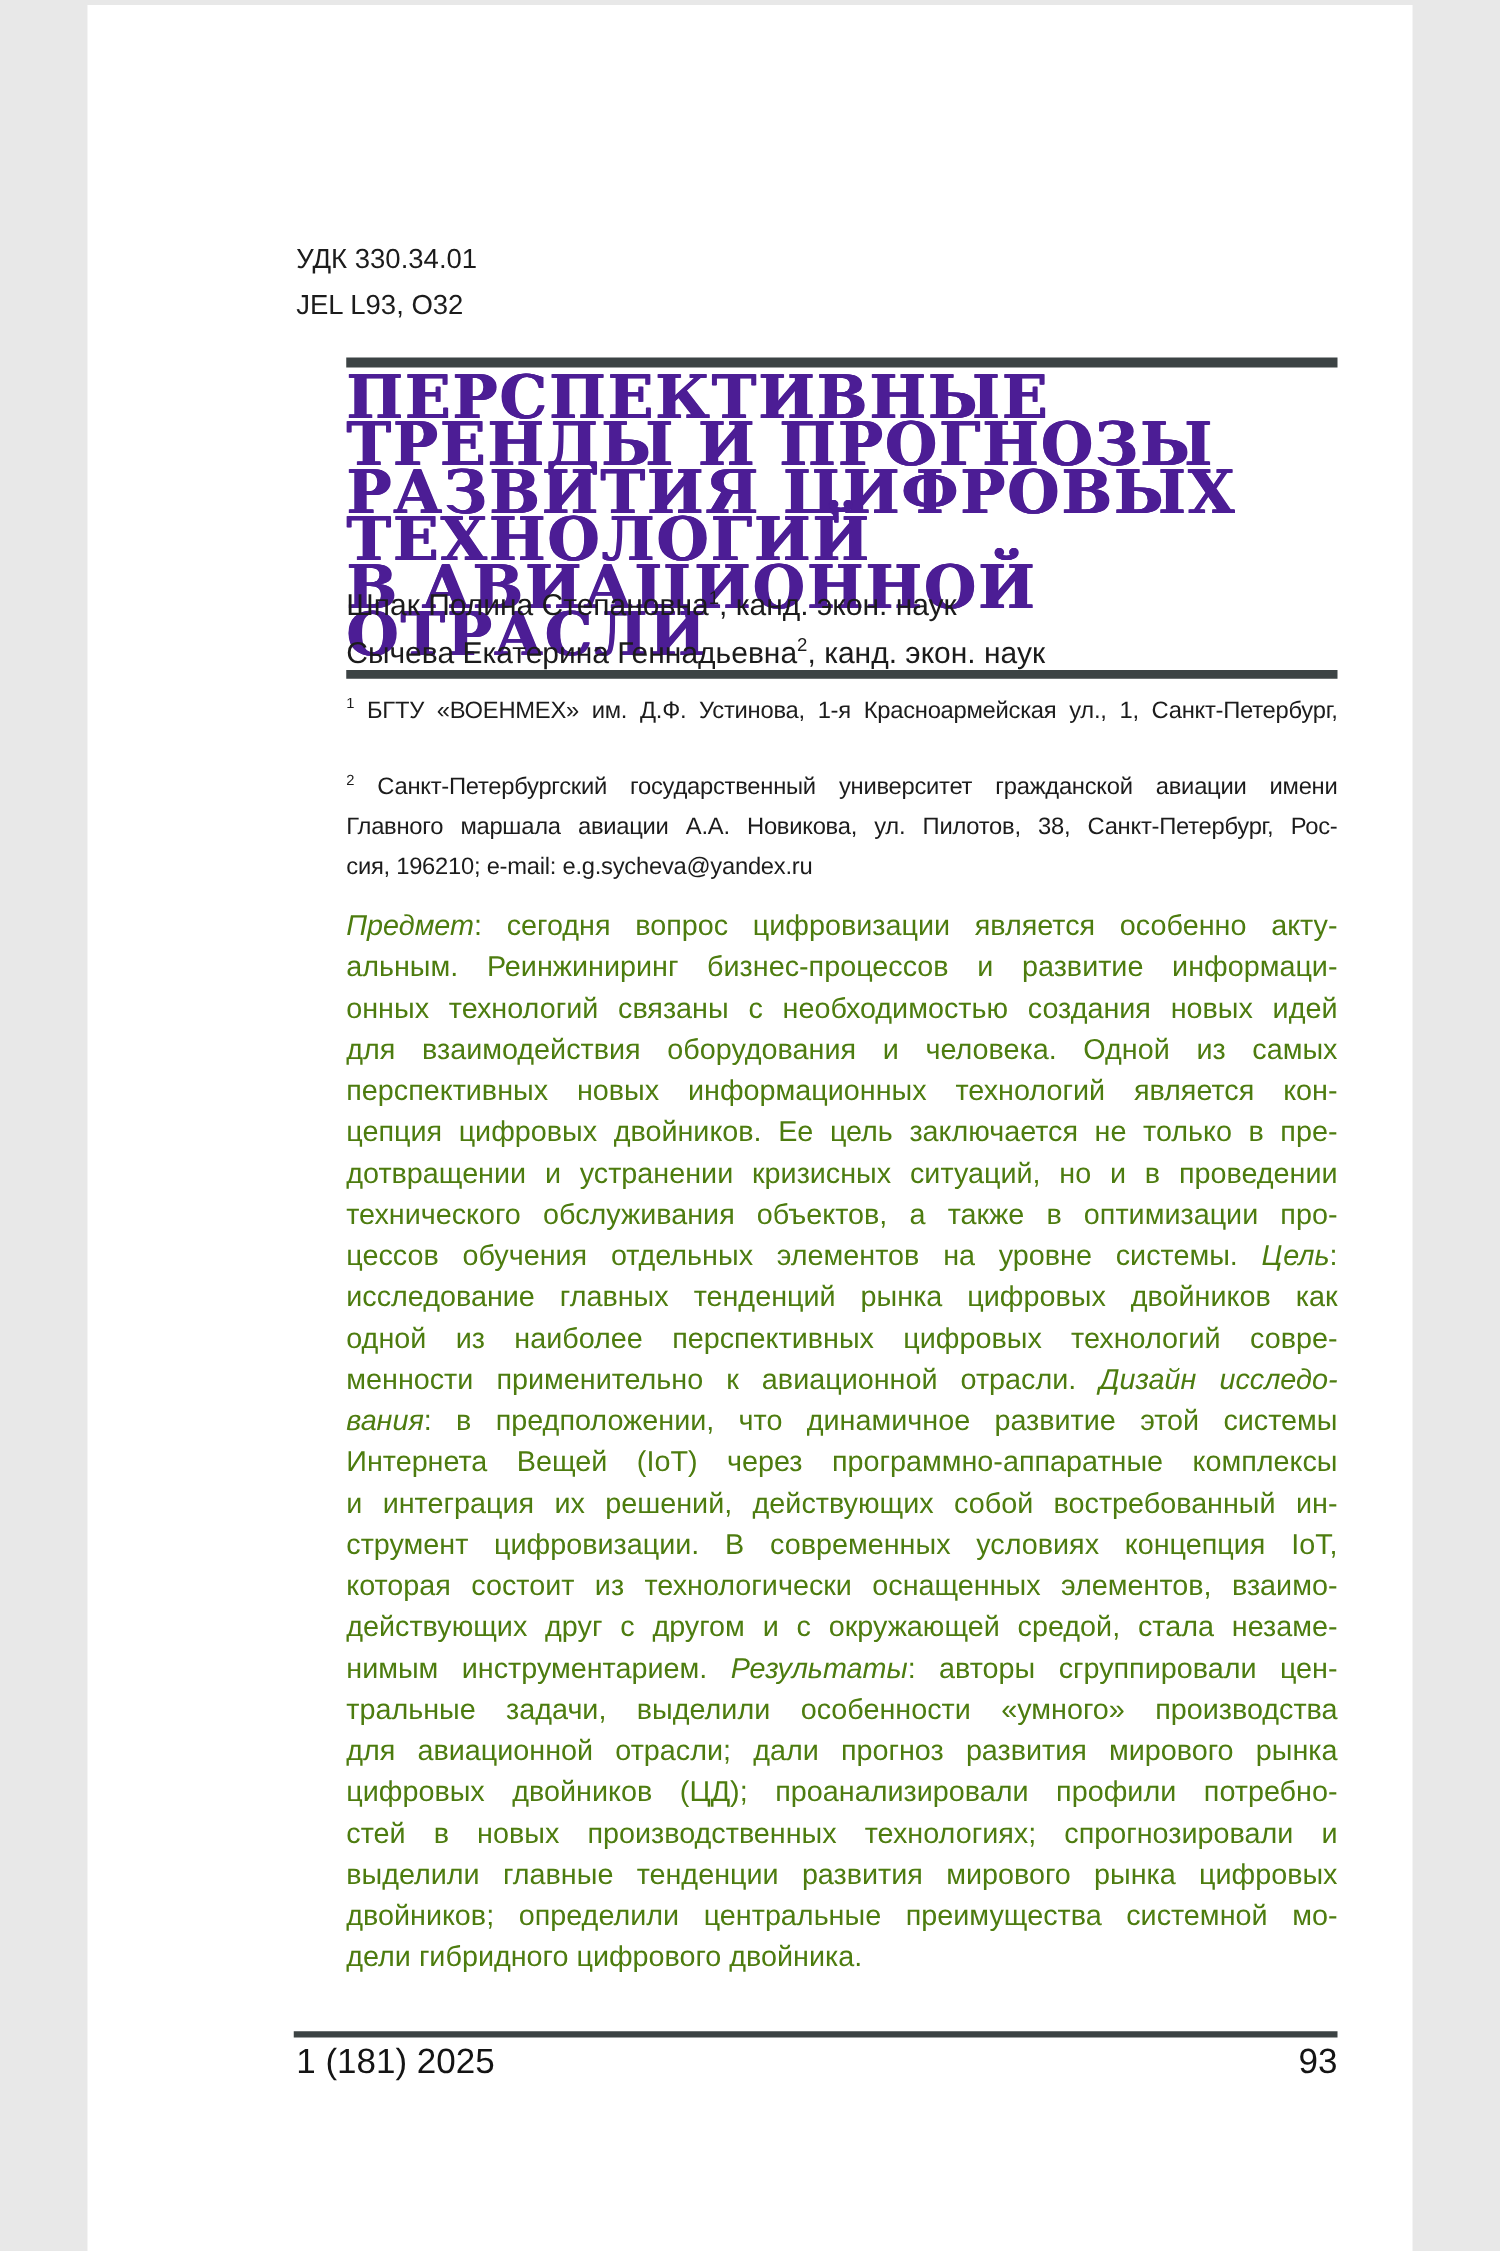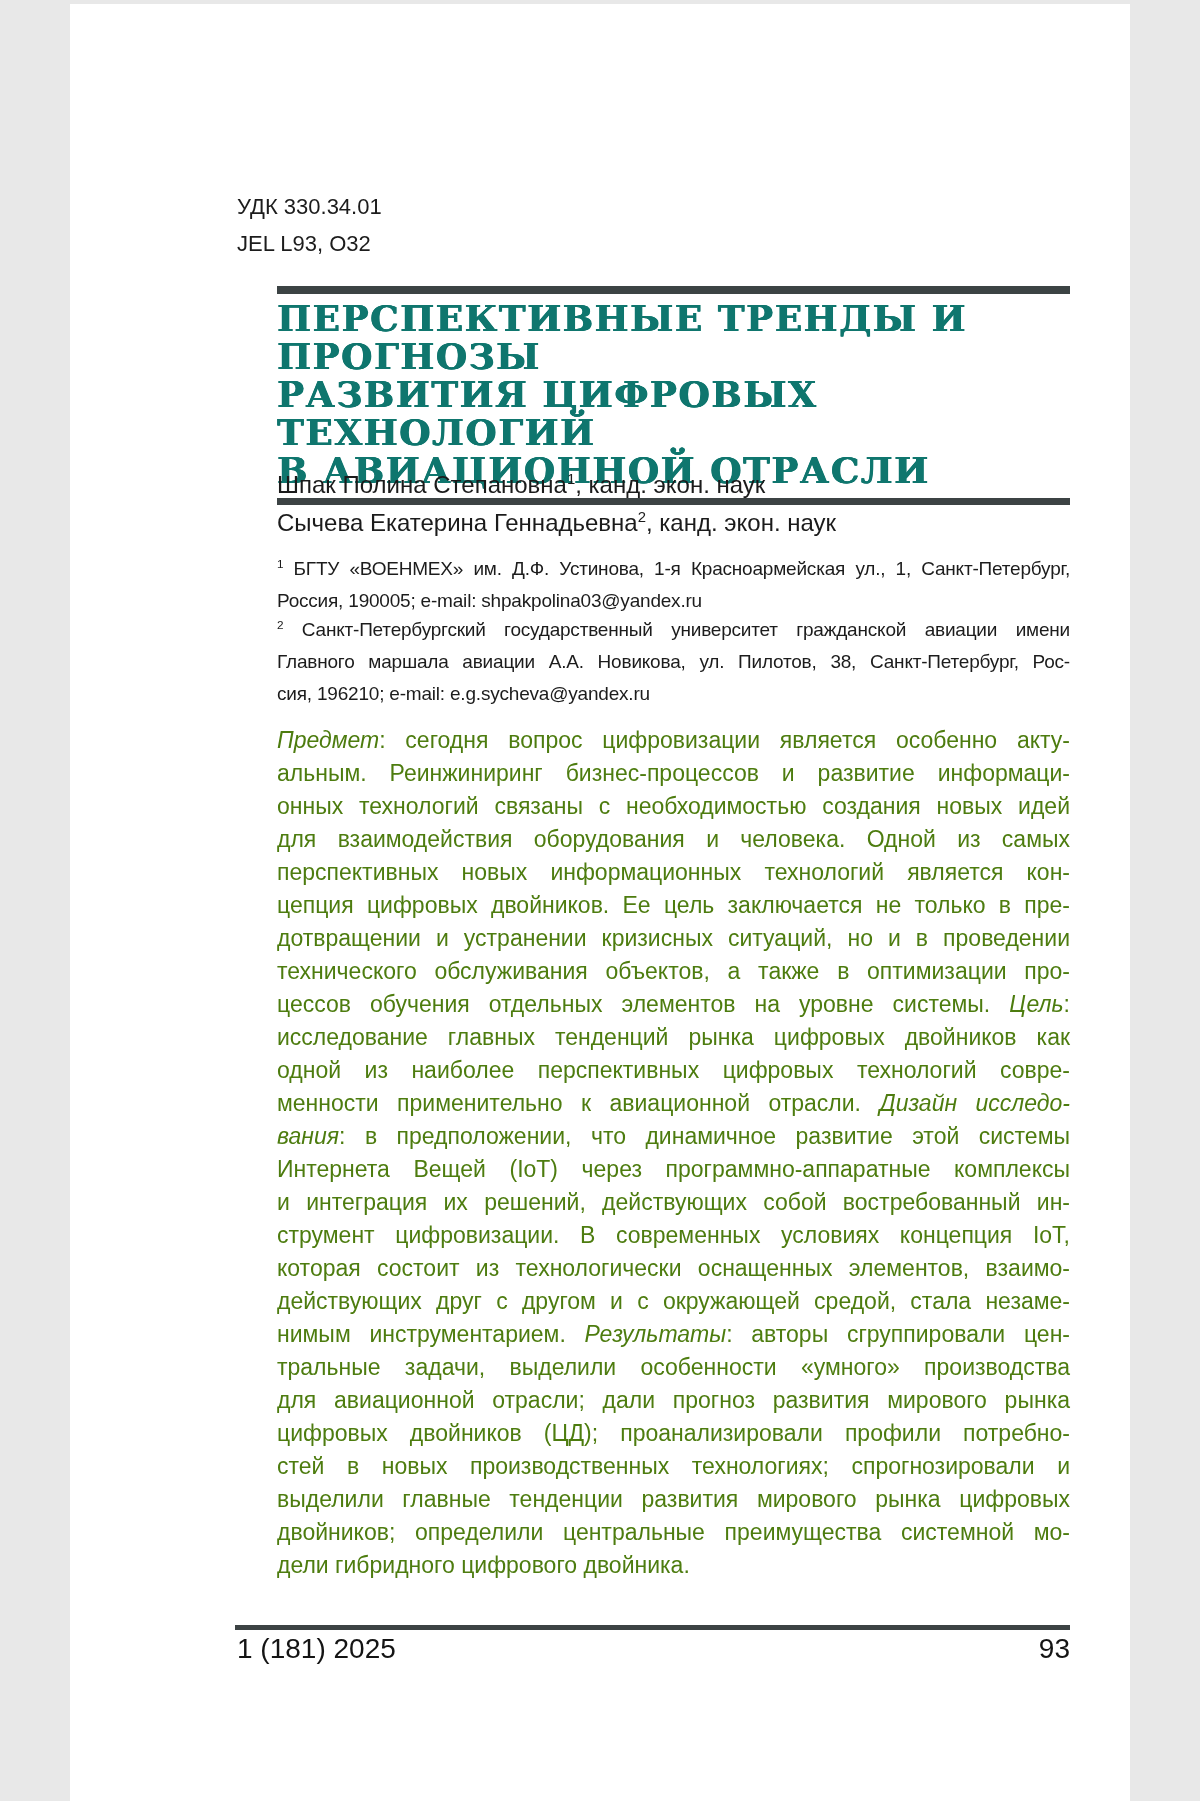--- a/index.html
+++ b/index.html
@@ -13,22 +13,22 @@
     position:absolute; left:167px; top:184px;
     font-size:22px; line-height:37px; color:#1c1c1c;
   }
   .title-block { position:absolute; left:207px; top:282px; width:793px; }
   .rule { background:#3c4344; }
   .rule.top { height:8px; }
   .rule.bottom { height:7px; }
   .title-text {
     padding:5px 0 9px 0;
     font-family:"DejaVu Serif", serif;
-    font-weight:bold; font-size:36px; line-height:38px;
-    letter-spacing:1.5px; color:#0f766e;
+    font-weight:bold; font-size:48px; line-height:38px;
+    letter-spacing:1.5px; color:#4c1d95;
     text-shadow:0.5px 0 0 currentColor, -0.3px 0 0 currentColor;
   }
   .authors {
     position:absolute; left:207px; top:462px; width:793px;
     font-size:24px; line-height:38px;
   }
   .authors .bd { font-weight:normal; }
   .affil {
     position:absolute; left:207px; width:793px;
     font-size:19px; line-height:32px; letter-spacing:-0.2px; color:#1c1c1c;
@@ -74,21 +74,20 @@
     <div class="rule bottom"></div>
   </div>
 
   <div class="authors">
       <div class="line"><span class="bd">Шпак Полина Степановна</span><sup>1</sup><span>, канд. экон. наук</span></div>
       <div class="line"><span class="bd">Сычева Екатерина Геннадьевна</span><sup>2</sup><span>, канд. экон. наук</span></div>
     </div>
 
   <div class="affil affil-1">
       <div class="line just"><sup>1</sup><span> БГТУ «ВОЕНМЕХ» им. Д.Ф. Устинова, 1-я Красноармейская ул., 1, Санкт-Петербург,</span></div>
-      <div class="line"><span>Россия, 190005; e-mail: shpakpolina03@yandex.ru</span></div>
     </div>
 
   <div class="affil affil-2">
       <div class="line just"><sup>2</sup><span> Санкт-Петербургский государственный университет гражданской авиации имени</span></div>
       <div class="line just"><span>Главного маршала авиации А.А. Новикова, ул. Пилотов, 38, Санкт-Петербург, Рос-</span></div>
       <div class="line"><span>сия, 196210; e-mail: e.g.sycheva@yandex.ru</span></div>
     </div>
 
   <div class="abstract">
       <div class="line just"><span class="it">Предмет</span><span>: сегодня вопрос цифровизации является особенно акту-</span></div>

